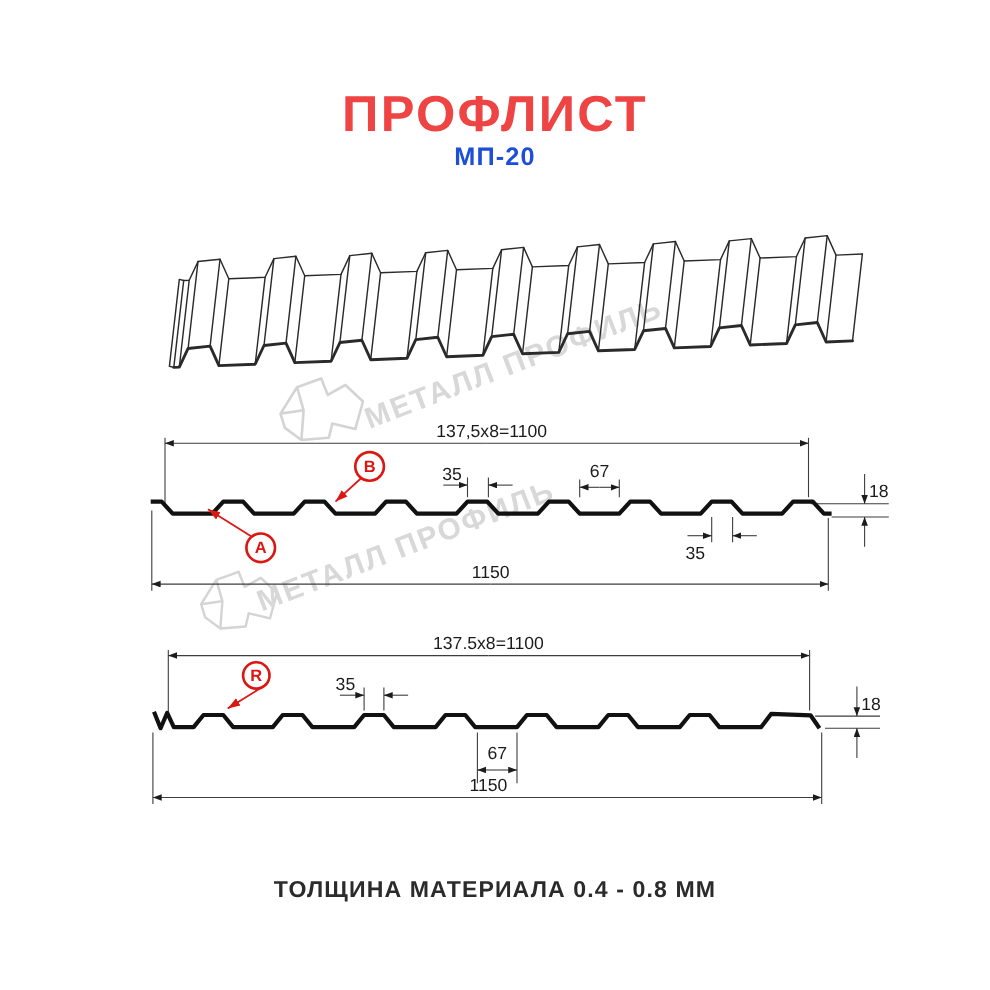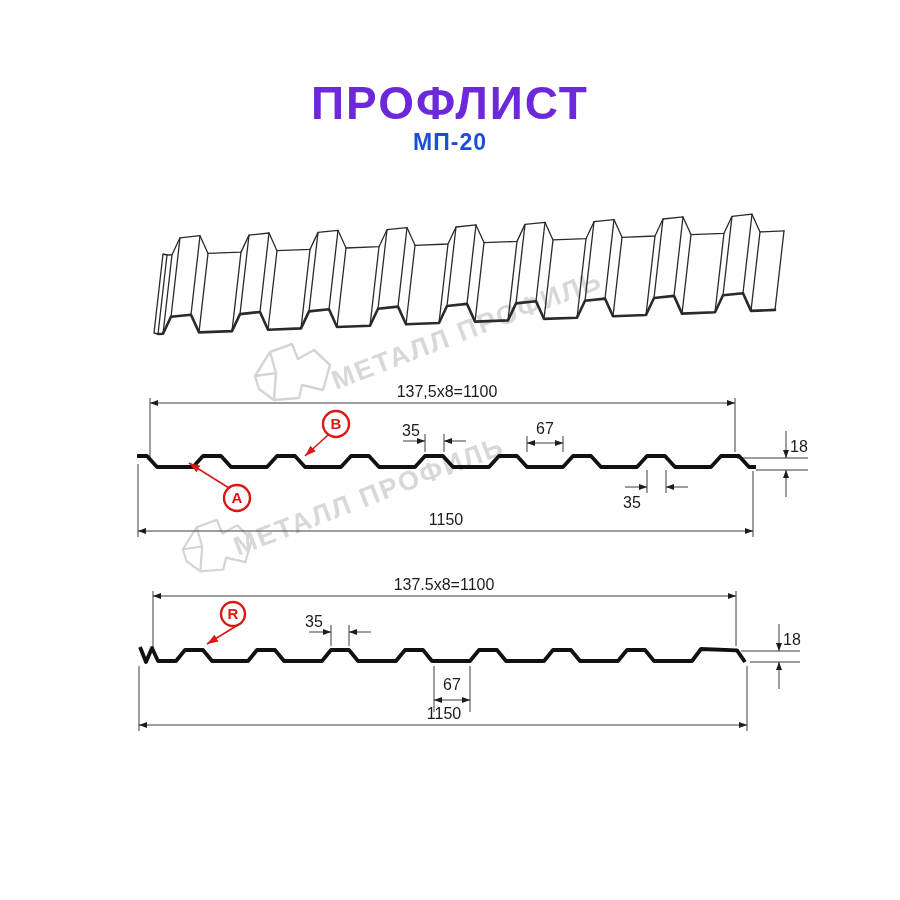--- a/index.html
+++ b/index.html
@@ -1,19 +1,19 @@
 <!DOCTYPE html>
 <html><head>
 <meta charset="utf-8">
 <style>
   html,body{margin:0;padding:0;background:#ffffff;}
   .page{position:relative;width:900px;height:900px;background:#fff;overflow:hidden;
         font-family:"Liberation Sans","DejaVu Sans",sans-serif;}
   .title{position:absolute;top:76px;left:0;width:900px;text-align:center;
-         font-size:46px;font-weight:bold;letter-spacing:2px;color:#6d28d9;}
+         font-size:46px;font-weight:bold;letter-spacing:2px;color:#ef4444;}
   .subtitle{position:absolute;top:129px;left:0;width:900px;text-align:center;
          font-size:23px;font-weight:600;letter-spacing:1px;color:#1d4ed8;}
   .footer{position:absolute;top:797px;left:0;width:900px;text-align:center;
          font-size:21px;font-weight:600;letter-spacing:1px;color:#2b2b2b;}
   svg{position:absolute;left:0;top:0;}
   svg text{font-family:"Liberation Sans","DejaVu Sans",sans-serif;}
   .dimtxt{font-size:16px;fill:#1b1b1b;}
   .wmtxt{font-size:27px;font-weight:bold;letter-spacing:2px;fill:#d8d8d8;}
   .redlbl{font-size:15px;font-weight:bold;fill:#dc1712;}
 </style>
@@ -152,13 +152,14 @@
       <text class="dimtxt" x="783" y="645" text-anchor="start">18</text>
       <text class="dimtxt" x="444" y="719" text-anchor="middle">1150</text>
       <g>
         <line x1="241" y1="623" x2="207" y2="644" stroke="#dc1712" stroke-width="1.6" marker-end="url(#arrR)"></line>
         <circle cx="233" cy="614" r="12" fill="none" stroke="#dc1712" stroke-width="2.4"></circle>
         <text class="redlbl" x="233" y="619" text-anchor="middle">R</text>
       </g>
     </g>
   </svg>
 
+  <div class="footer">ТОЛЩИНА МАТЕРИАЛА 0.4 - 0.8 ММ</div>
 </div>
 
 </body></html>

